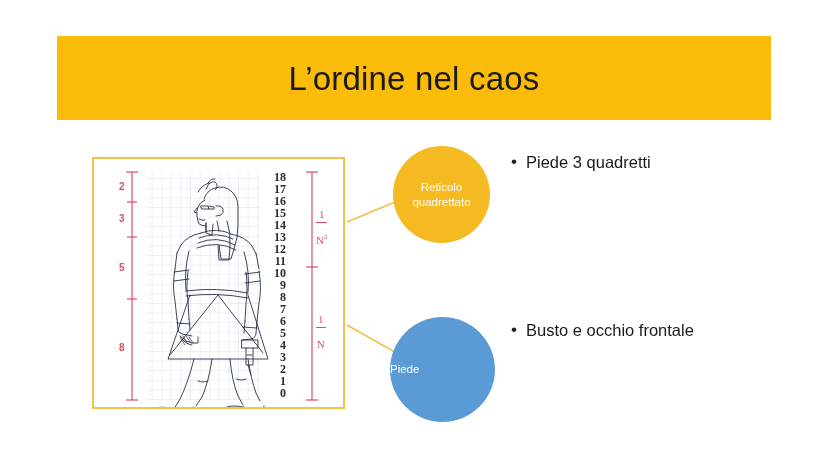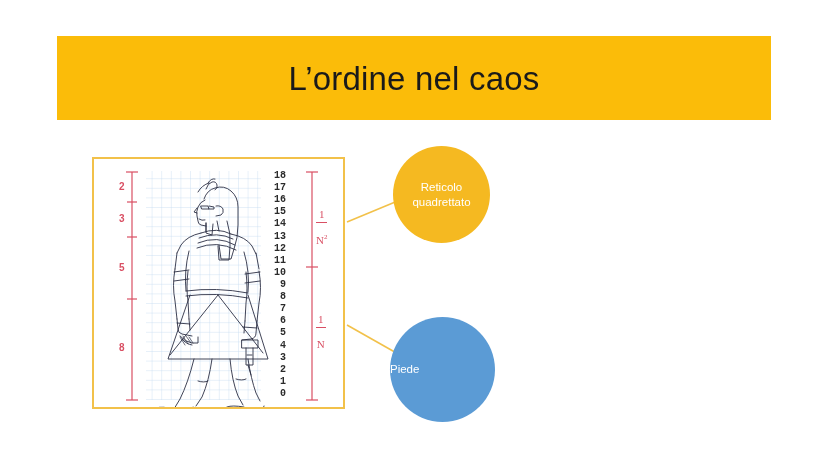--- a/index.html
+++ b/index.html
@@ -67,25 +67,25 @@
     left: 174px;
     top: 12px;
     width: 18px;
     height: 228px;
     display: flex;
     flex-direction: column;
     justify-content: space-between;
     align-items: flex-end;
   }
   #number-column span {
-    font-size: 10px;
+    font-size: 12px;
     color: #2b2b2b;
     font-weight: bold;
     line-height: 1;
-    font-family: Liberation Mono, monospace;
+    font-family: Liberation Serif, serif;
   }
 
   
   .fraction {
     position: absolute;
     color: #D94F63;
     font-size: 11px;
     text-align: center;
     line-height: 1.05;
     font-family: "Liberation Serif", serif;
@@ -330,22 +330,24 @@
       <span class="den">N</span>
     </div>
   </div>
 </div>
 
 <div id="circle-reticolo" class="node-circle">
   <span>Reticolo quadrettato</span>
 </div>
 <div id="bullets-reticolo" class="bullet-block">
   <ul>
+    <li>Piede 3 quadretti</li>
   </ul>
 </div>
 
 <div id="circle-stile" class="node-circle">
   <span>Piede</span>
 </div>
 <div id="bullets-stile" class="bullet-block">
   <ul>
+    <li>Busto e occhio frontale</li>
   </ul>
 </div>
 
 </body></html>

